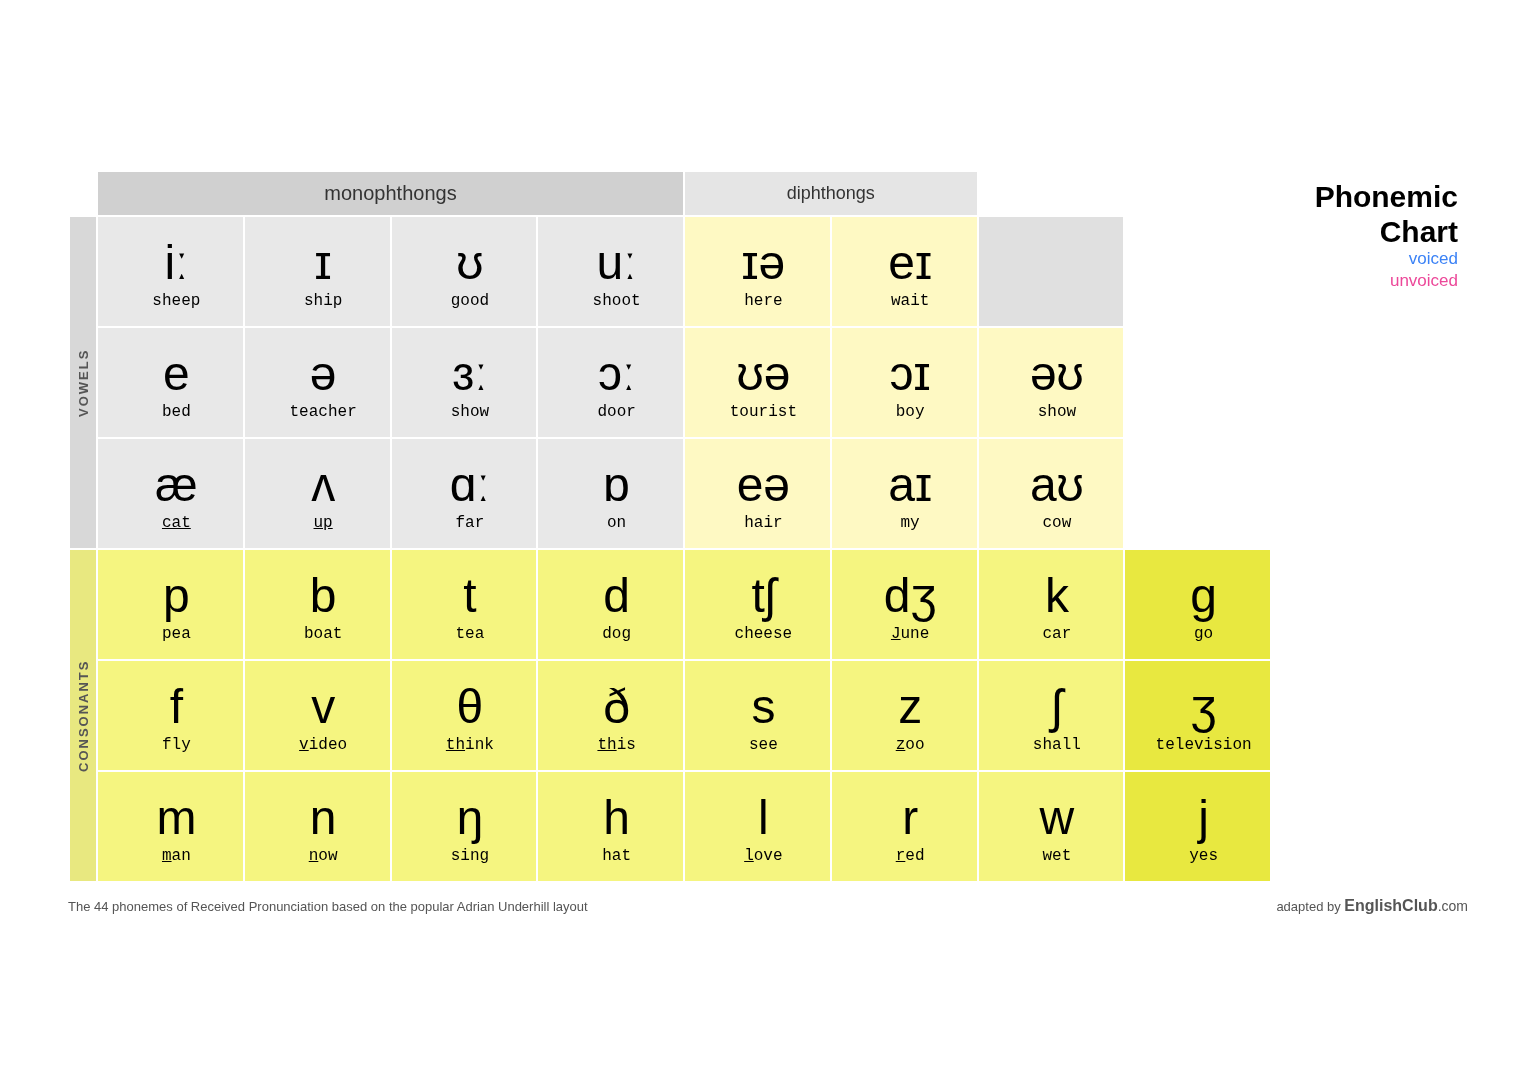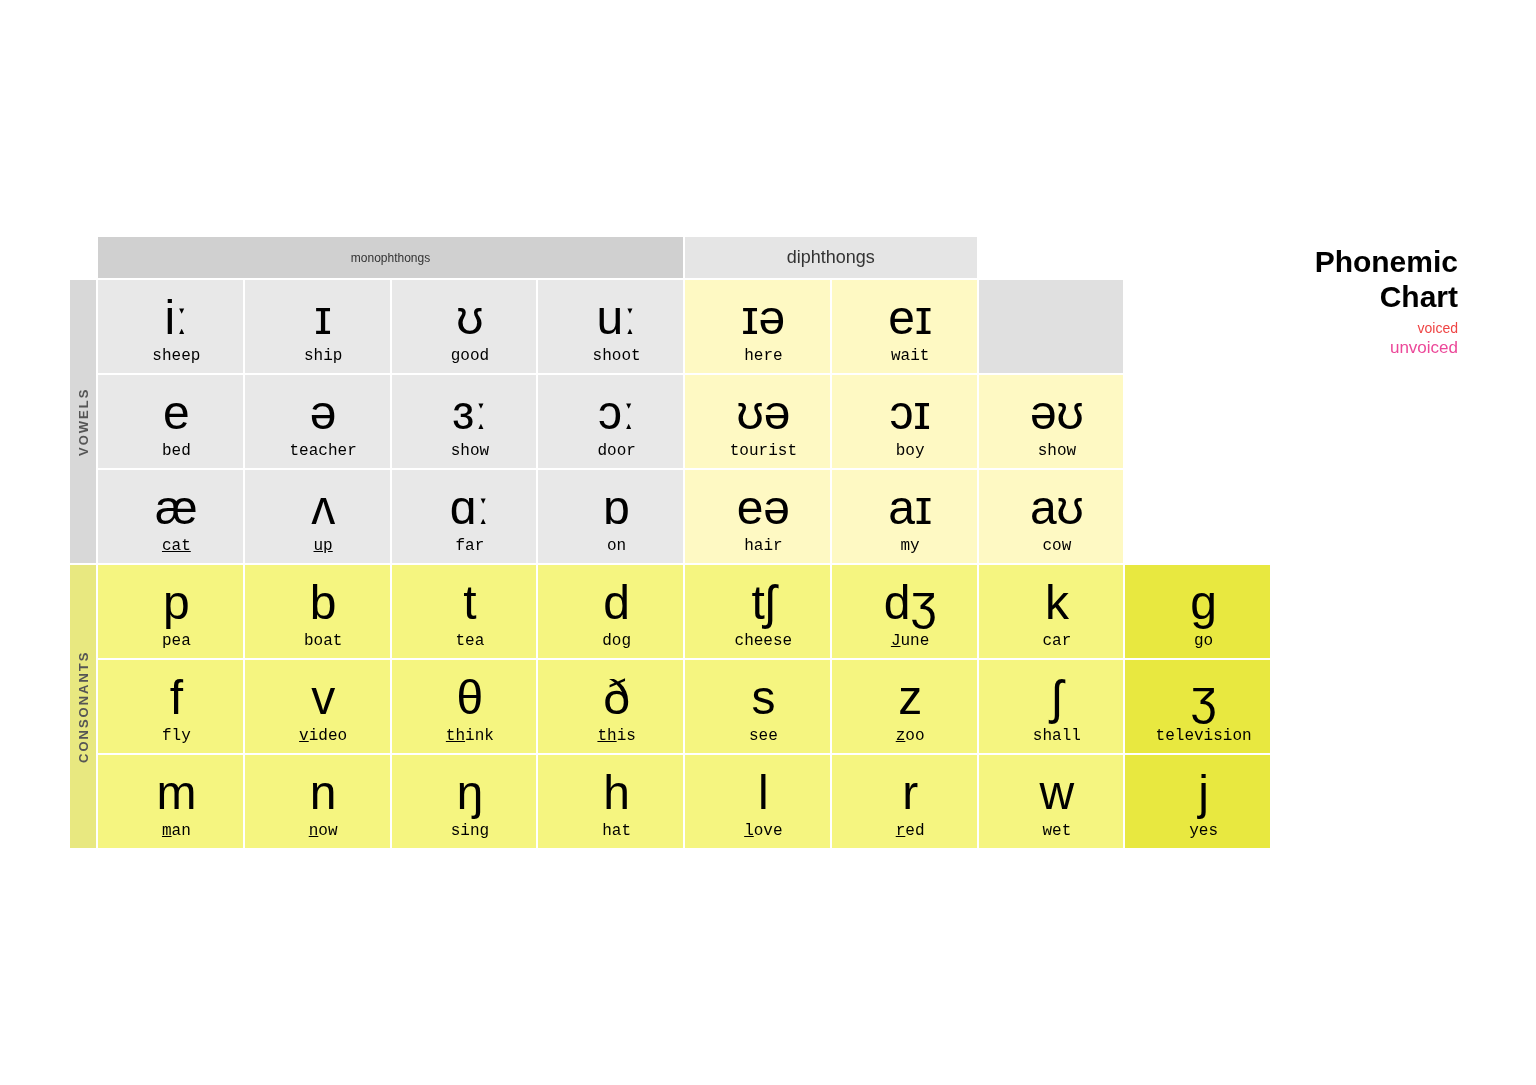--- a/index.html
+++ b/index.html
@@ -53,21 +53,21 @@
     }
     .consonant-cell {
       background: #f5f580;
     }
     .extra-consonant-cell {
       background: #e8e840;
     }
     .phoneme-cell {
       padding: 6px 4px 2px 16px;
       min-width: 120px;
-      height: 95px;
+      height: 111px;
       margin-left: 40px;
     }
     .phoneme-symbol {
       font-size: 48px;
       line-height: 1.1;
       display: block;
     }
     .phoneme-word {
       font-size: 16px;
       display: block;
@@ -107,21 +107,21 @@
 </head>
 <body>
 
 <div class="page-wrapper">
   <div style="display:flex; align-items:flex-start; gap:16px;">
     <div style="flex:1;">
       <table>
         <thead>
           <tr>
             <th class="empty-cell" style="width:28px; background:#fff; border:none;"></th>
-            <th colspan="4" class="header-row header-colspan-mono" style="background:#d0d0d0; font-size:12px; font-weight:normal; padding:10px; color:#333; border:2px solid #fff;">monophthongs</th>
+            <th colspan="4" class="header-row header-colspan-mono" style="background:#d0d0d0; font-size:20px; font-weight:normal; padding:10px; color:#333; border:2px solid #fff;">monophthongs</th>
             <th colspan="2" class="header-row header-colspan-di" style="background:#e5e5e5; font-size:18px; font-weight:normal; padding:10px; color:#333; border:2px solid #fff;">diphthongs</th>
             <th class="empty-cell" style="background:#fff; border:none;"></th>
           </tr>
         </thead>
         <tbody id="table-body">
         <tr>
               <td rowspan="3" class="section-label vowel-section-label">VOWELS</td>
               <td class="phoneme-cell vowel-cell">
                 <span class="phoneme-symbol">iː</span>
                 <span class="phoneme-word">sheep</span>
@@ -312,18 +312,24 @@
               </td>
             </tr>
           </tbody>
       </table>
     </div>
     <div class="title-block">
       <div style="font-size:30px; font-weight:bold; line-height:1.15; text-align:right;">
         <span>Phonemic</span><br>
         <span>Chart</span>
       </div>
-      <div style="font-size:14px; color:#ef4444; margin-top:6px;">voiced</div>
+      <div style="font-size:17px; color:#3b82f6; ">voiced</div>
       <div style="font-size:17px; color:#ec4899; margin-top:2px;">unvoiced</div>
     </div>
   </div>
 
+  <div class="footer">
+    <span>The 44 phonemes of Received Pronunciation based on the popular Adrian Underhill layout</span>
+    <span>
+      <span>adapted by </span><strong style="font-size:16px;">EnglishClub</strong><span style="font-size:14px;color:#555;">.com</span>
+    </span>
+  </div>
 </div>
 
 </body></html>

